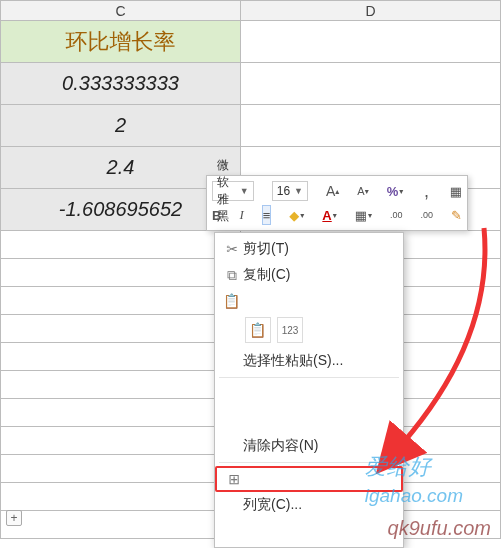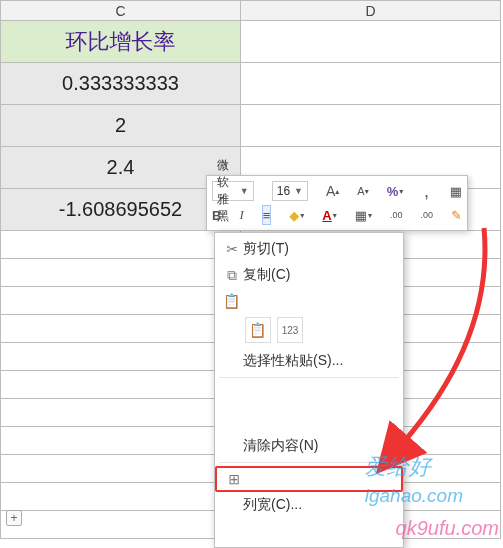--- a/index.html
+++ b/index.html
@@ -28,30 +28,30 @@
   .grid td {
     border: 1px solid #bcbcbc;
     padding: 0;
   }
   .cC { width: 240px; }
   .cD { width: 260px; }
   .hdrcell {
     background: #dcedcd;
     height: 42px;
     font-size: 22px;
-    color: #4c1d95;
+    color: #a16207;
     text-align: center;
   }
   .datacell {
     height: 42px;
     font-size: 20px;
     text-align: center;
     color: #222;
   }
-  .sel td.cC { background: #e8e8e8; }
+  .sel td.cC { background: #e8e8e8; font-style: italic; }
   .blankrow { height: 28px; }
   .expand {
     position: absolute;
     left: 6px; top: 510px;
     width: 16px; height: 16px;
     border: 1px solid #aaa;
     border-radius: 2px;
     font-size: 12px; line-height: 14px;
     text-align: center; color: #666;
     background: #fafafa;
@@ -127,23 +127,23 @@
   }
 
   .arrow {
     position: absolute;
     left: 364px; top: 228px;
   }
   .arrow svg { overflow: visible; }
 
   .wm1, .wm2 {
     position: absolute;
-    right: 4px; bottom: 8px;
+    right: 12px; bottom: 8px;
     font-size: 20px;
-    color: #ec4899;
+    color: #7f1d1d;
     opacity: .65;
     pointer-events: none;
     font-style: italic;
   }
   .wm1 { right: 40px; bottom: 40px; color: #2aa4e6; font-size: 22px; margin-top: 12px; }
 </style>
 </head>
 <body>
 
 <table class="grid">

